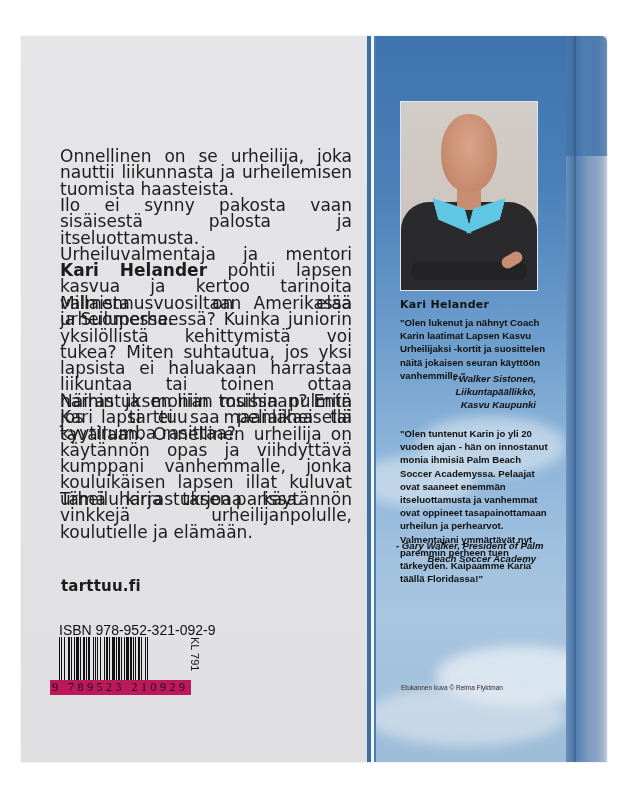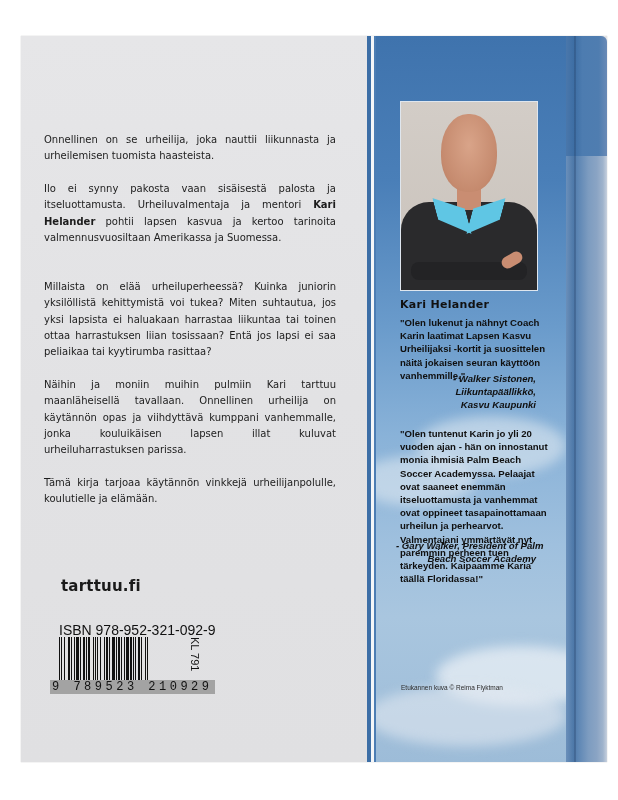--- a/index.html
+++ b/index.html
@@ -37,41 +37,41 @@
       border-top-right-radius: 6px;
     }
     .hinge { position: absolute; left: 553px; top: 0; width: 2px; height: 100%; background: rgba(40,70,110,0.35); }
 
     .headline {
       position: absolute; left: 45px; top: 76px; width: 300px;
       font-size: 17px; line-height: 23px; color: #1a1a1a; font-weight: normal;
     }
     .para {
       position: absolute; left: 44px; width: 292px;
-      font-size: 10px; line-height: 16.3px; color: #1c1c1c;
-      text-align: justify; margin: 0;
+      font-size: 17px; line-height: 16.3px; color: #1c1c1c;
+      text-align: justify; margin: 16px;
     }
     .para b { font-weight: bold; }
     .publisher {
       position: absolute; left: 61px; top: 577px;
       font-size: 15px; font-weight: bold; color: #1a1a1a; letter-spacing: 0.2px;
     }
     .isbn-text {
       position: absolute; left: 59px; top: 622px;
       font-family: "Liberation Sans", sans-serif; font-size: 14px; color: #111;
     }
     .barcode {
       position: absolute; left: 59px; top: 637px; width: 126px; height: 46px;
       display: flex; align-items: stretch;
     }
     .barcode span { display: block; height: 100%; }
     .barcode-digits {
       position: absolute; left: 50px; top: 680px;
-      font-family: Liberation Mono, monospace; font-size: 12px; color: #111;
-      letter-spacing: 3.5px; background: #a3a3a3; padding: 0 2px;
+      font-family: Liberation Serif, serif; font-size: 12px; color: #111;
+      letter-spacing: 3.5px; background: #be185d; padding: 0 2px;
     }
     .kl-code {
       position: absolute; left: 189px; top: 637px;
       font-family: "Liberation Sans", sans-serif; font-size: 11px; color: #111;
       writing-mode: vertical-rl;
     }
 
     .photo {
       position: absolute; left: 400px; top: 101px; width: 136px; height: 188px;
       border: 1px solid #dfe6ee; background: #cfc9c2; overflow: hidden;

